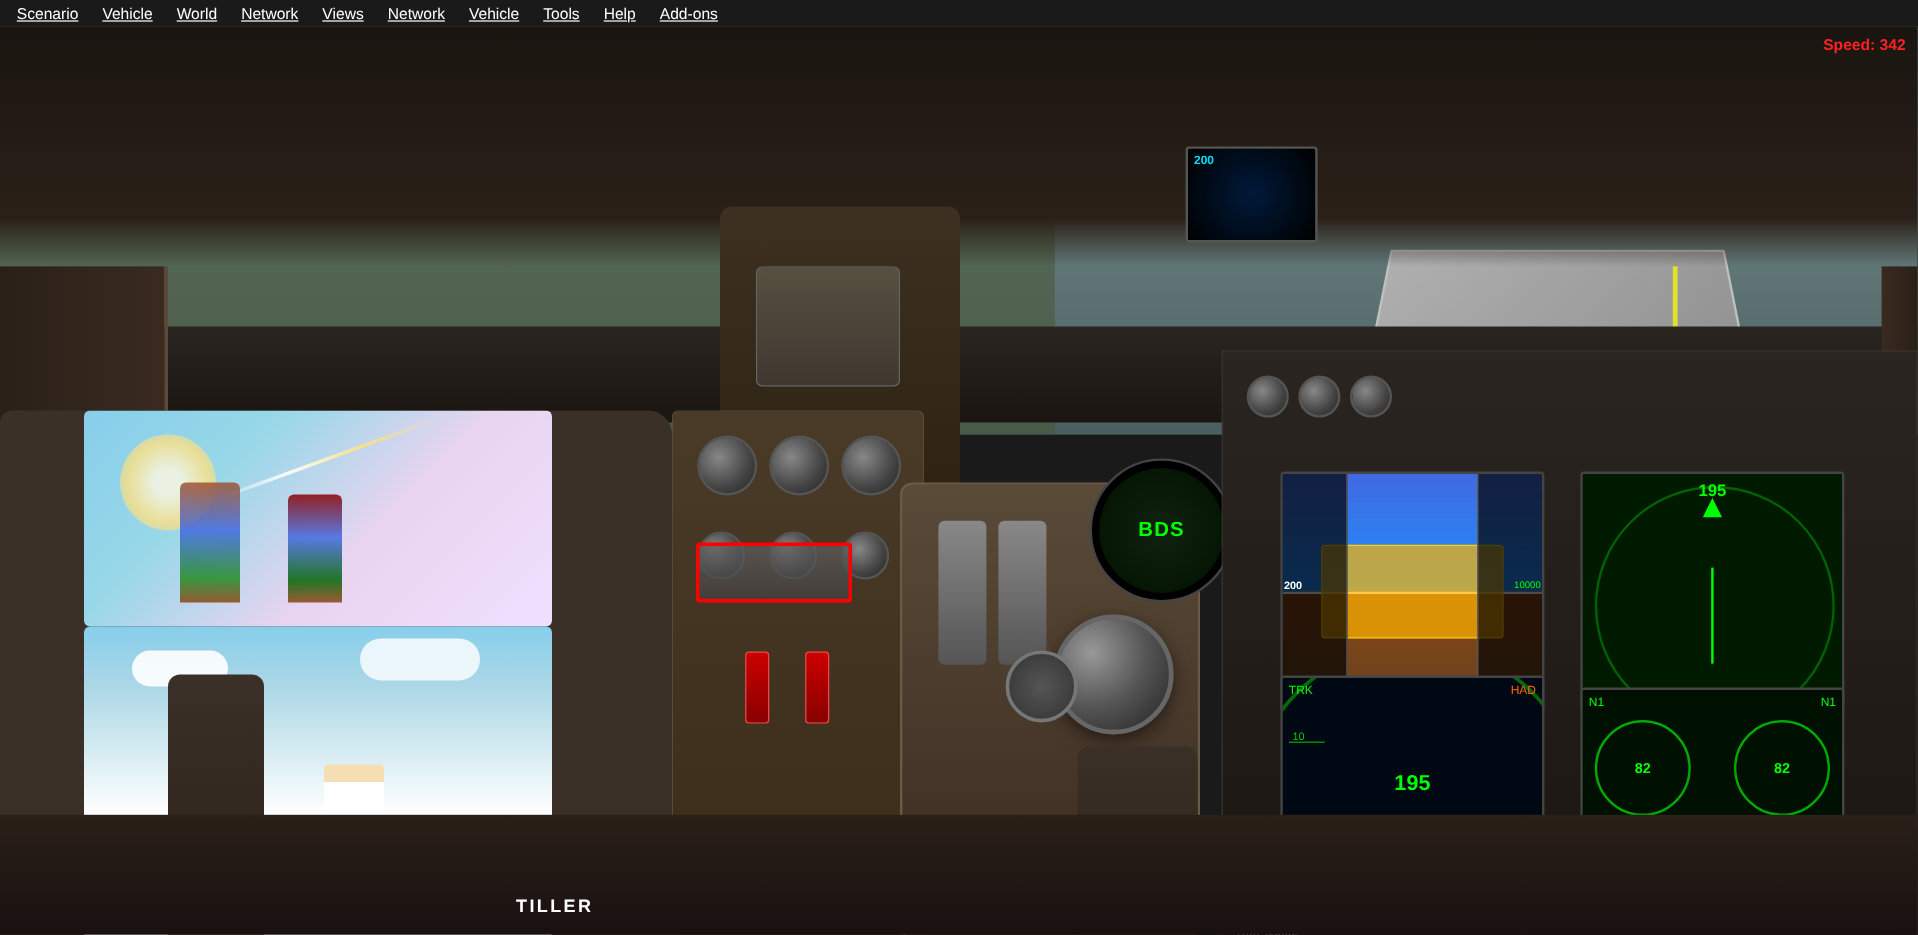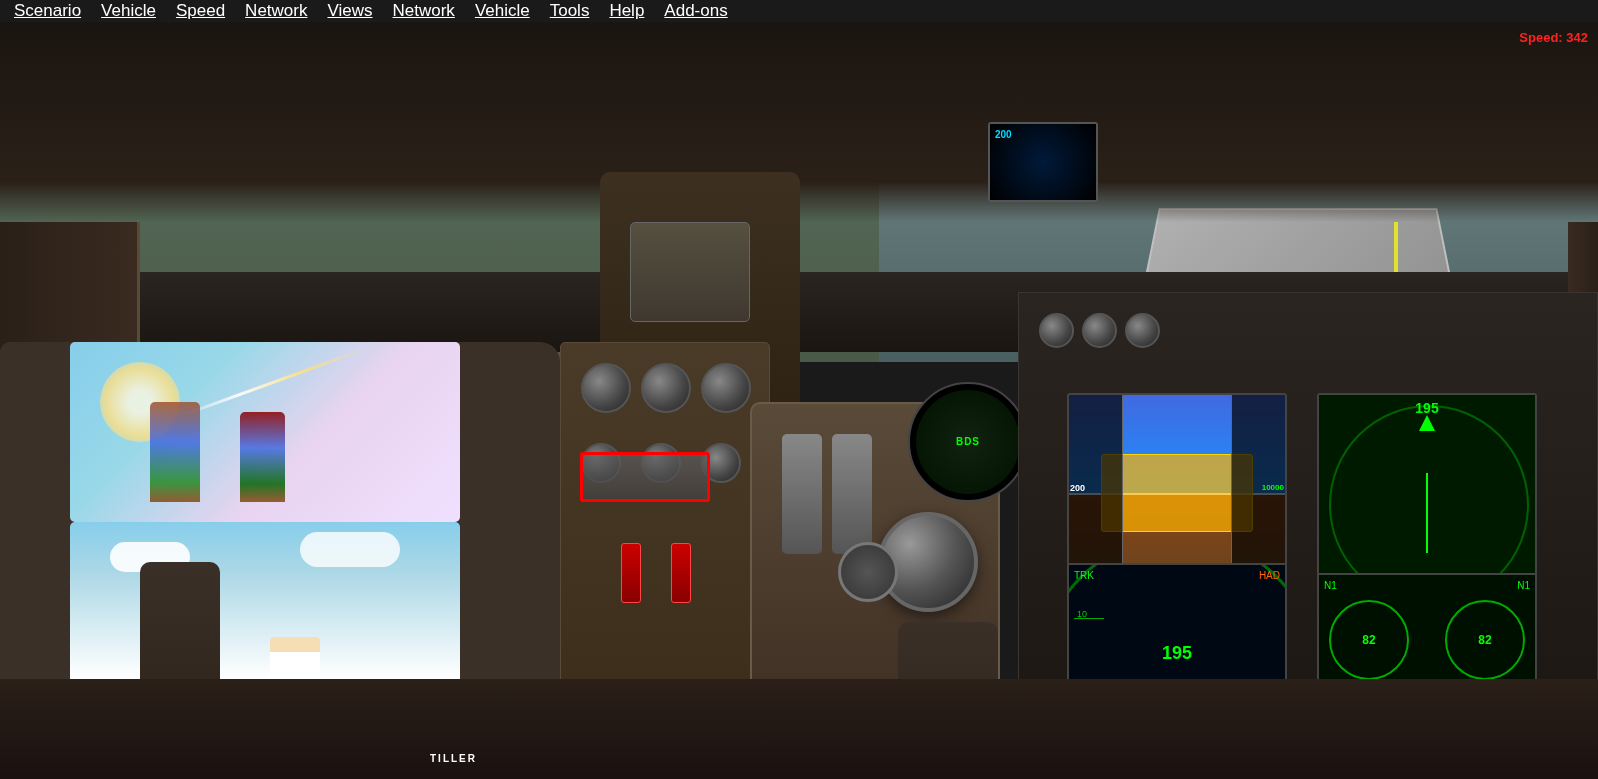--- a/index.html
+++ b/index.html
@@ -20,21 +20,21 @@
       width: 100%;
       height: 22px;
       background: #1a1a1a;
       display: flex;
       align-items: center;
       z-index: 100;
       padding: 0 4px;
     }
     .menu-item {
       color: #ffffff;
-      font-size: 17px;
+      font-size: 13px;
       padding: 2px 10px;
       cursor: pointer;
       white-space: nowrap;
       text-decoration: underline;
     }
 
     
     #top-right-label {
       position: absolute;
       top: 30px;
@@ -265,21 +265,21 @@
       opacity: 0.6;
       border-radius: 2px;
     }
 
     
     .tiller-label {
       position: absolute;
       bottom: 15px;
       left: 430px;
       color: #ffffff;
-      font-size: 10px;
+      font-size: 15px;
       font-weight: bold;
       letter-spacing: 2px;
       z-index: 60;
     }
 
     
     .center-column {
       position: absolute;
       top: 150px;
       left: 600px;
@@ -413,21 +413,21 @@
       color: #ffffff;
       font-size: 9px;
       font-weight: bold;
     }
     .pfd-alt-val {
       position: absolute;
       top: 45%;
       right: 2%;
       color: #00ff00;
       font-size: 8px;
-      font-weight: bold;
+      font-weight: normal;
       text-align: right;
     }
 
     
     .nd-screen {
       position: absolute;
       top: 100px;
       right: 60px;
       width: 220px;
       height: 200px;
@@ -798,21 +798,21 @@
     }
     .bds-inner {
       width: 90%;
       height: 90%;
       border-radius: 50%;
       background: radial-gradient(circle, #112211 0%, #001100 100%);
       display: flex;
       align-items: center;
       justify-content: center;
       color: #00ff00;
-      font-size: 10px;
+      font-size: 17px;
       font-weight: bold;
       letter-spacing: 1px;
     }
 
     
     .yoke-column-right {
       position: absolute;
       top: 600px;
       right: 600px;
       width: 100px;
@@ -845,21 +845,21 @@
       background: radial-gradient(circle, #555 0%, #333 100%);
       border: 3px solid #777;
     }
   </style>
 </head>
 <body>
 
 <div id="menubar">
   <span class="menu-item">Scenario</span>
   <span class="menu-item">Vehicle</span>
-  <span class="menu-item">Speed</span>
+  <span class="menu-item">World</span>
   <span class="menu-item">Network</span>
   <span class="menu-item">Views</span>
   <span class="menu-item">Network</span>
   <span class="menu-item">Vehicle</span>
   <span class="menu-item">Tools</span>
   <span class="menu-item">Help</span>
   <span class="menu-item">Add-ons</span>
 </div>
 
 <div id="top-right-label">Speed: 342</div>

